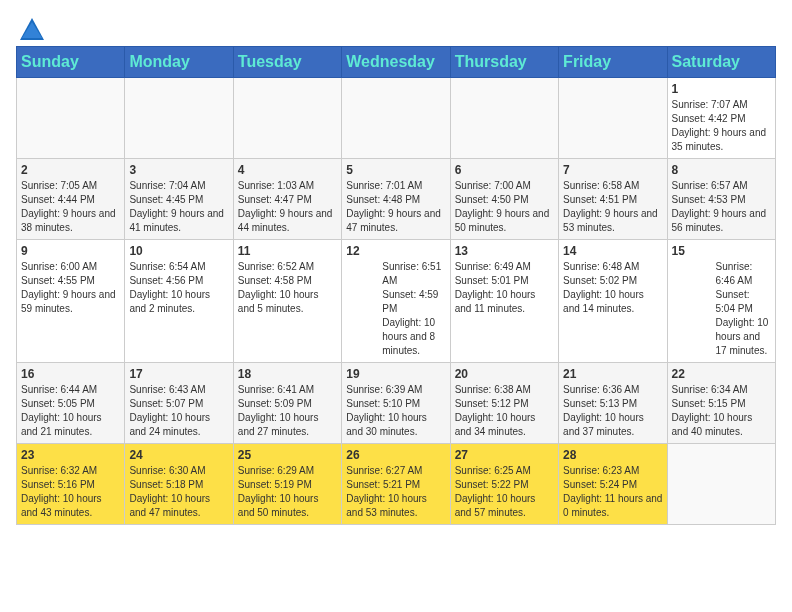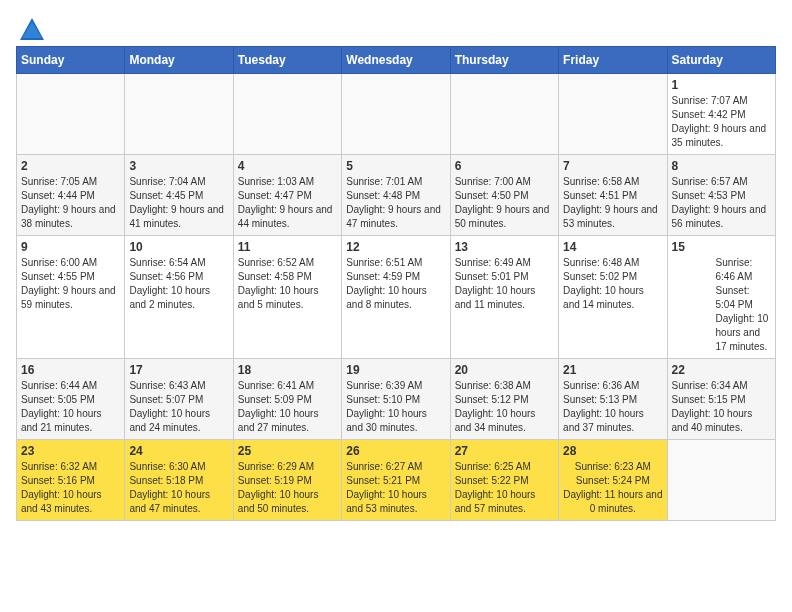--- a/index.html
+++ b/index.html
@@ -47,22 +47,22 @@
       font-size: 14px;
       color: #555;
     }
     .calendar {
       width: 100%;
       border-collapse: collapse;
       border: 1px solid #ccc;
     }
     .calendar th {
       background-color: #3a6bbf;
-      color: #ffffff;
-      font-size: 12px;
+      color: #5eead4;
+      font-size: 16px;
       padding: 6px 4px;
       text-align: left;
       border: 1px solid #2a5aaa;
       font-weight: bold;
     }
     .calendar td {
       border: 1px solid #ccc;
       vertical-align: top;
       padding: 4px;
       width: 108px;
@@ -199,21 +199,21 @@
 Daylight: 10 hours and 2 minutes.</div>
         </td>
         <td>
           <span class="day-number">11</span>
           <div class="day-info" style="white-space: pre-line;">Sunrise: 6:52 AM
 Sunset: 4:58 PM
 Daylight: 10 hours and 5 minutes.</div>
         </td>
         <td>
           <span class="day-number">12</span>
-          <div class="day-info" style="white-space: pre-line;">Sunrise: 6:51 AM
+          <div class="day-info" style="white-space: pre-line; margin-left: 36px;">Sunrise: 6:51 AM
 Sunset: 4:59 PM
 Daylight: 10 hours and 8 minutes.</div>
         </td>
         <td>
           <span class="day-number">13</span>
           <div class="day-info" style="white-space: pre-line;">Sunrise: 6:49 AM
 Sunset: 5:01 PM
 Daylight: 10 hours and 11 minutes.</div>
         </td>
         <td>
@@ -299,20 +299,20 @@
 Daylight: 10 hours and 53 minutes.</div>
         </td>
         <td class="last-row">
           <span class="day-number">27</span>
           <div class="day-info" style="white-space: pre-line;">Sunrise: 6:25 AM
 Sunset: 5:22 PM
 Daylight: 10 hours and 57 minutes.</div>
         </td>
         <td class="last-row">
           <span class="day-number">28</span>
-          <div class="day-info" style="white-space: pre-line; text-align: center;">Sunrise: 6:23 AM
+          <div class="day-info" style="white-space: pre-line;">Sunrise: 6:23 AM
 Sunset: 5:24 PM
 Daylight: 11 hours and 0 minutes.</div>
         </td>
         <td class="empty"></td>
       </tr>
     </tbody>
 </table>
 
 </body></html>

